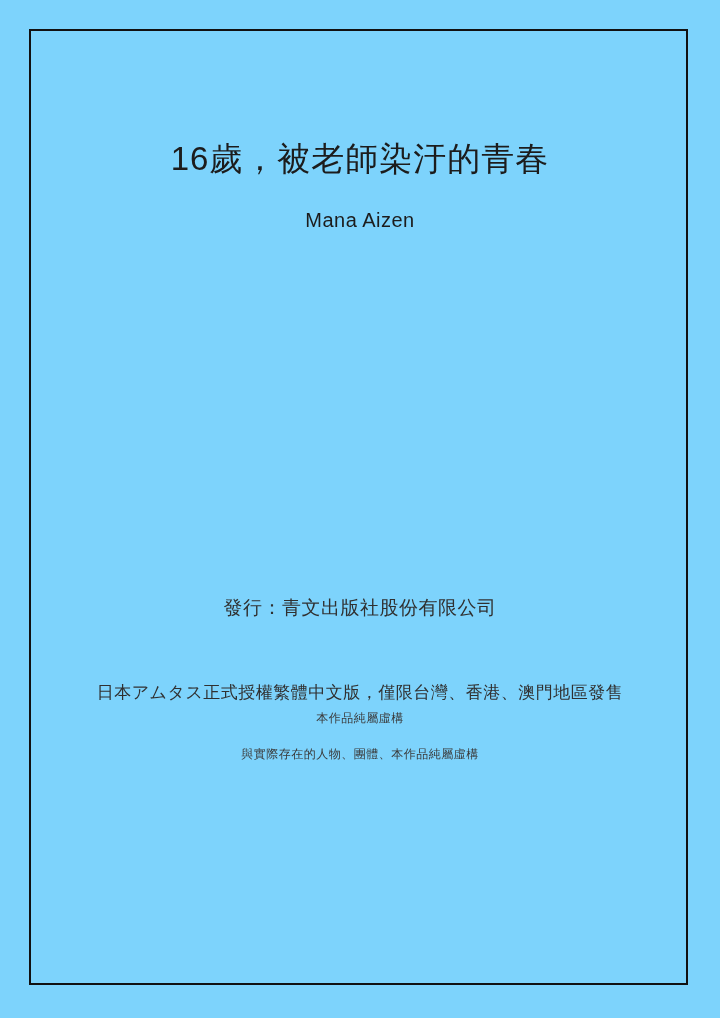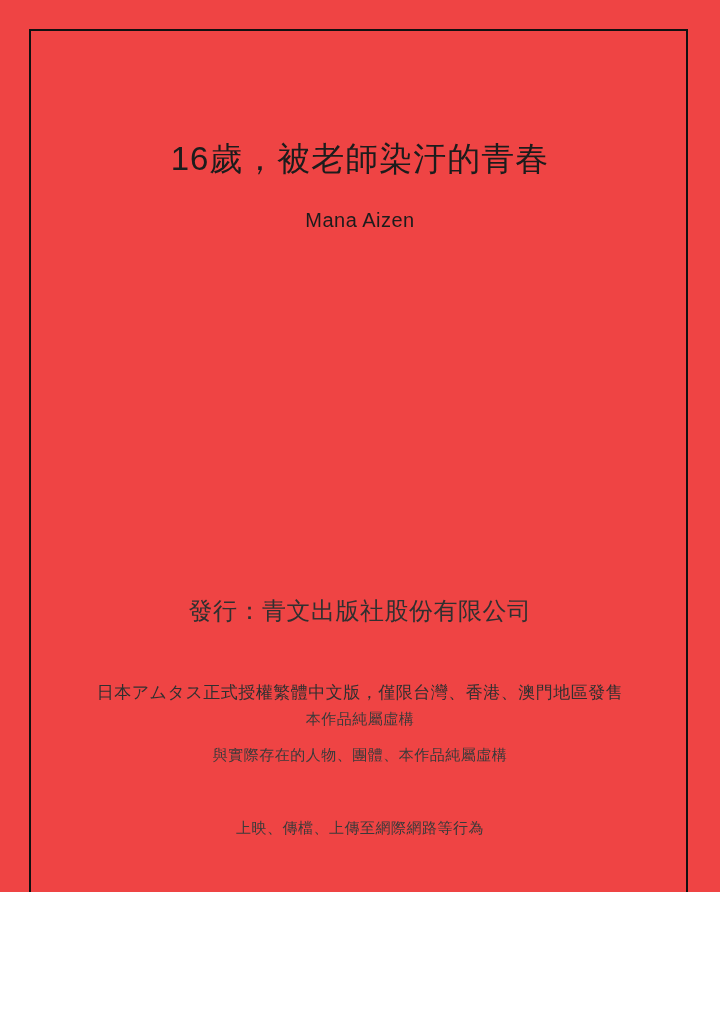--- a/index.html
+++ b/index.html
@@ -3,22 +3,22 @@
 <meta charset="utf-8">
 <style>
   html, body {
     margin: 0;
     padding: 0;
     background: #ffffff;
   }
   .page {
     position: relative;
     width: 720px;
-    height: 892px;
-    background: #ef4444;
+    height: 1018px;
+    background: #7dd3fc;
     font-family: "Liberation Sans", "DejaVu Sans", sans-serif;
     overflow: hidden;
   }
   .page-border {
     position: absolute;
     left: 29px;
     top: 29px;
     width: 659px;
     height: 956px;
     border: 2px solid #111111;
@@ -43,37 +43,37 @@
   }
   .author-name {
     top: 209px;
     font-size: 20px;
     font-weight: 400;
     letter-spacing: 0.5px;
     color: #1c1c1c;
   }
   .publisher-line {
     top: 595px;
-    font-size: 24px;
+    font-size: 19px;
     color: #303030;
     letter-spacing: 0.5px;
   }
   .license-line {
     top: 637px;
     font-size: 17px;
     color: #303030;
     letter-spacing: 0.5px;
     margin-top: 44px;
   }
   .disclaimer-1 { top: 710px; }
   .disclaimer-2 { top: 746px; }
   .disclaimer-3 { top: 782px; }
   .disclaimer-4 { top: 819px; }
   .disclaimer {
-    font-size: 15px;
+    font-size: 12px;
     color: #3a3a3a;
     letter-spacing: 0.5px;
   }
 </style>
 </head>
 <body>
 
 <div class="page">
 
   <div class="page-border"></div>
@@ -84,15 +84,14 @@
 
   <div class="line publisher-line">發行：青文出版社股份有限公司</div>
 
   <div class="line license-line">日本アムタス正式授權繁體中文版，僅限台灣、香港、澳門地區發售</div>
 
   <div class="line disclaimer disclaimer-1">本作品純屬虛構</div>
 
   <div class="line disclaimer disclaimer-2">與實際存在的人物、團體、本作品純屬虛構</div>
 
 
-  <div class="line disclaimer disclaimer-4">上映、傳檔、上傳至網際網路等行為</div>
 
 </div>
 
 </body></html>

